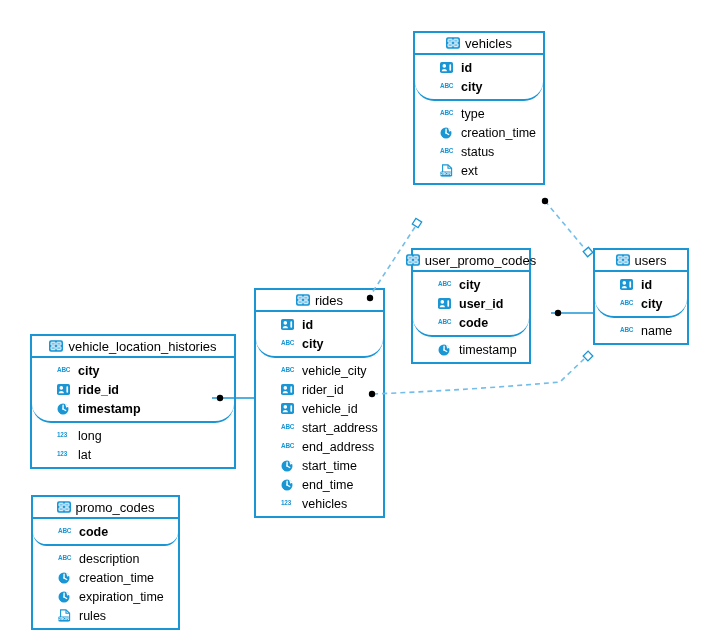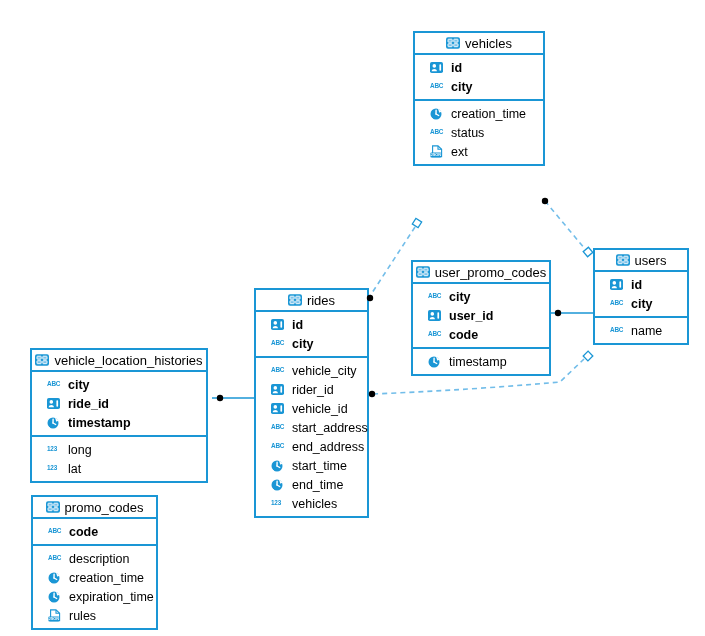--- a/index.html
+++ b/index.html
@@ -2,21 +2,21 @@
 <html><head>
 <meta charset="utf-8">
 <style>
   html,body{margin:0;padding:0;background:#fff;}
   .canvas{position:relative;width:705px;height:636px;background:#fff;overflow:hidden;
           font-family:"Liberation Sans","DejaVu Sans",sans-serif;color:#111;}
   .table{position:absolute;background:#fff;border:2px solid #1a96d5;box-sizing:border-box;z-index:2;}
   .thead{height:22px;display:flex;align-items:center;justify-content:center;gap:5px;
          border-bottom:2px solid #1a96d5;box-sizing:border-box;}
   .tname{font-size:13px;color:#000;white-space:nowrap;}
-  .sec{padding:3px 8px;}
+  .sec{padding:3px 18px;border-radius:19px;}
   .sec.keys{border-bottom:2px solid #1a96d5;}
   .row{height:19px;display:flex;align-items:center;gap:5px;padding:0 7px;white-space:nowrap;}
   .row .lbl{font-size:12.5px;color:#000;}
   .row.key .lbl{font-weight:700;}
   .ic{width:16px;min-width:16px;display:inline-flex;align-items:center;justify-content:flex-start;}
   .ic.glyph{font-size:6.4px;font-weight:800;color:#1a96d5;letter-spacing:-0.2px;line-height:1;}
   .gi{display:block;}
   svg.overlay{position:absolute;left:0;top:0;width:705px;height:636px;z-index:5;pointer-events:none;}
   svg.overlay .rel{pointer-events:stroke;}
   #icon-defs{position:absolute;width:0;height:0;overflow:hidden;}
@@ -75,20 +75,24 @@
           </span>
         <span class="lbl">id</span>
       </div>
       <div class="row key">
         <span class="ic glyph">ABC</span>
         <span class="lbl">city</span>
       </div>
     </div>
     <div class="sec cols">
       <div class="row">
+        <span class="ic glyph">ABC</span>
+        <span class="lbl">type</span>
+      </div>
+      <div class="row">
         <span class="ic">
             <svg class="gi" width="12" height="12">
               <use href="#i-clock"></use>
             </svg>
           </span>
         <span class="lbl">creation_time</span>
       </div>
       <div class="row">
         <span class="ic glyph">ABC</span>
         <span class="lbl">status</span>
@@ -97,21 +101,21 @@
         <span class="ic">
             <svg class="gi" width="13" height="13">
               <use href="#i-json"></use>
             </svg>
           </span>
         <span class="lbl">ext</span>
       </div>
     </div>
   </div>
 
-  <div class="table" style="left:411px;top:260px;width:140px">
+  <div class="table" style="left:411px;top:248px;width:120px">
     <div class="thead">
       <span class="ic" style="width:14px;min-width:14px">
           <svg class="gi" width="14" height="12">
             <use href="#i-table"></use>
           </svg>
         </span>
       <span class="tname">user_promo_codes</span>
     </div>
     <div class="sec keys">
       <div class="row key">
@@ -167,21 +171,21 @@
       </div>
     </div>
     <div class="sec cols">
       <div class="row">
         <span class="ic glyph">ABC</span>
         <span class="lbl">name</span>
       </div>
     </div>
   </div>
 
-  <div class="table" style="left:254px;top:288px;width:115px">
+  <div class="table" style="left:254px;top:288px;width:131px">
     <div class="thead">
       <span class="ic" style="width:14px;min-width:14px">
           <svg class="gi" width="14" height="12">
             <use href="#i-table"></use>
           </svg>
         </span>
       <span class="tname">rides</span>
     </div>
     <div class="sec keys">
       <div class="row key">
@@ -242,21 +246,21 @@
           </span>
         <span class="lbl">end_time</span>
       </div>
       <div class="row">
         <span class="ic glyph">123</span>
         <span class="lbl">vehicles</span>
       </div>
     </div>
   </div>
 
-  <div class="table" style="left:30px;top:348px;width:178px">
+  <div class="table" style="left:30px;top:334px;width:206px">
     <div class="thead">
       <span class="ic" style="width:14px;min-width:14px">
           <svg class="gi" width="14" height="12">
             <use href="#i-table"></use>
           </svg>
         </span>
       <span class="tname">vehicle_location_histories</span>
     </div>
     <div class="sec keys">
       <div class="row key">
@@ -285,21 +289,21 @@
         <span class="ic glyph">123</span>
         <span class="lbl">long</span>
       </div>
       <div class="row">
         <span class="ic glyph">123</span>
         <span class="lbl">lat</span>
       </div>
     </div>
   </div>
 
-  <div class="table" style="left:31px;top:495px;width:127px">
+  <div class="table" style="left:31px;top:495px;width:149px">
     <div class="thead">
       <span class="ic" style="width:14px;min-width:14px">
           <svg class="gi" width="14" height="12">
             <use href="#i-table"></use>
           </svg>
         </span>
       <span class="tname">promo_codes</span>
     </div>
     <div class="sec keys">
       <div class="row key">

